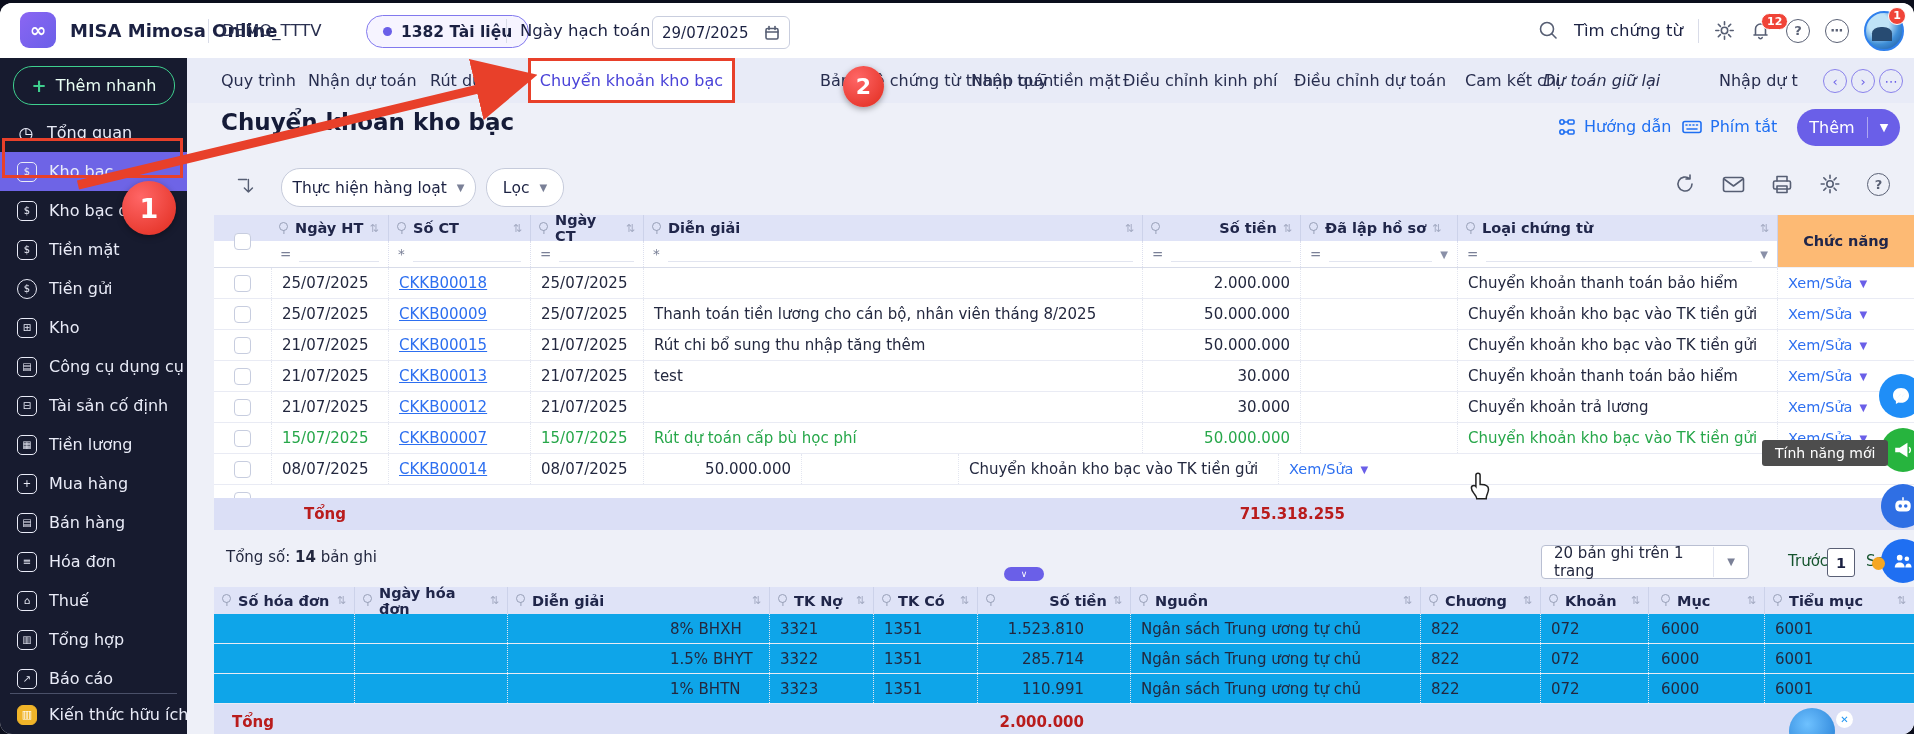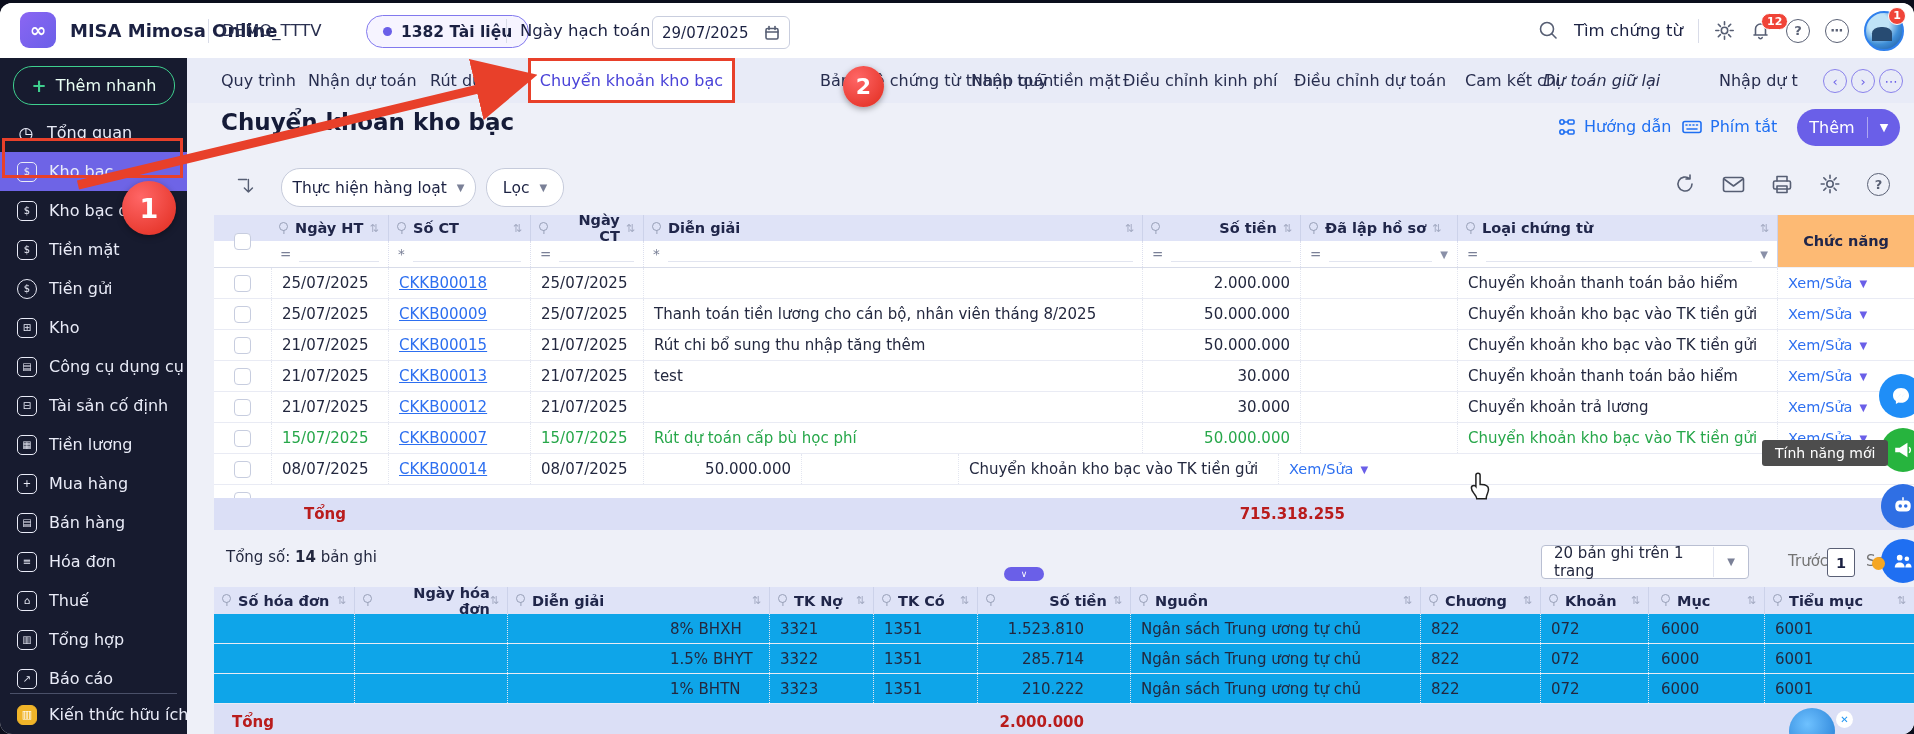--- a/index.html
+++ b/index.html
@@ -73,21 +73,21 @@
   .thembtn .tcaret{width:32px;text-align:center;font-size:11px;}
 
   
   .pill{top:165px;height:37px;border:1px solid #c6cbdb;border-radius:19px;background:#fff;
         display:flex;align-items:center;justify-content:center;gap:10px;font-size:15.5px;color:#1b2142;}
   .pill .pcaret{color:#7a8097;font-size:10px;}
   .tb-icons{right:24px;top:150px;height:62px;display:flex;align-items:center;gap:26px;color:#565e73;}
 
   
   .mtable{left:214px;top:212px;width:1700px;}
-  .hdrrow{display:flex;height:26px;background:#dfe3f7;align-items:center;text-align:right;}
+  .hdrrow{display:flex;height:26px;background:#dfe3f7;align-items:center;}
   .hcell{display:flex;align-items:center;height:100%;padding:0 8px;box-sizing:border-box;font-size:14.5px;
          font-weight:bold;color:#20264a;border-left:1px solid #ccd2ea;}
   .hcell:first-child{border-left:none;}
   .pin{width:7px;height:7px;min-width:7px;border:1.2px solid #98a0b8;border-radius:50%;position:relative;margin-right:7px;margin-top:-4px;}
   .pin::after{content:"";position:absolute;left:50%;top:7px;width:1.2px;height:4px;background:#98a0b8;transform:translateX(-50%);}
   .sort{color:#a3aac2;font-size:11px;font-weight:normal;margin-left:6px;}
   .ml-auto{margin-left:auto;}
   .filterrow{display:flex;height:26px;background:#fff;border-bottom:1px solid #d8dce9;}
   .fcell{display:flex;align-items:center;gap:8px;padding:0 9px;box-sizing:border-box;
          border-left:1px dotted #dcdfee;color:#7a8097;font-size:13.5px;}
@@ -115,21 +115,21 @@
   .cnhead{position:absolute;right:0;top:0;width:137px;height:52px;background:#fdba74;border-left:1px solid #ccd2ea;
           display:flex;align-items:center;justify-content:center;font-size:14.5px;font-weight:bold;color:#20264a;box-sizing:border-box;}
   .cbover{position:absolute;left:0;top:0;width:57px;height:52px;display:flex;align-items:center;justify-content:center;}
 
   
   .pagesum{left:226px;top:545px;font-size:15px;color:#23283f;}
   .pagesize{left:1541px;top:542px;width:206px;height:32px;border:1px solid #b9bfd2;border-radius:4px;background:#fff;
             display:flex;align-items:center;font-size:15px;color:#23283f;}
   .pagesize .pstext{flex:1;padding-left:12px;}
   .pagesize .pscaret{width:34px;text-align:center;color:#7a8097;font-size:10px;border-left:1px solid #e2e5f0;line-height:30px;}
-  .prevnext{font-size:15px;color:#737373;}
+  .prevnext{font-size:15px;color:#14532d;}
   .pagebox{left:1827px;top:545px;width:26px;height:27px;border:1px solid #595f75;border-radius:3px;background:#fff;
            display:flex;align-items:center;justify-content:center;font-size:14.5px;font-weight:bold;color:#1b2142;}
 
   .splitpill{left:1004px;top:564px;width:40px;height:14px;border-radius:7px;background:#6a5fe8;color:#fff;
              display:flex;align-items:center;justify-content:center;font-size:9px;}
 
   
   .dtable{left:214px;top:584px;width:1700px;}
   .d-shd{width:140px;min-width:140px;} .d-nhd{width:153px;min-width:153px;}
   .d-dg{width:262px;min-width:262px;}  .d-tkn{width:104px;min-width:104px;}
@@ -666,21 +666,21 @@
       <div class="mc d-kh">072</div>
       <div class="mc d-mu">6000</div>
       <div class="mc d-tm">6001</div>
     </div>
     <div class="drow">
       <div class="mc d-shd"></div>
       <div class="mc d-nhd"></div>
       <div class="mc d-dg dg-indent">1% BHTN</div>
       <div class="mc d-tkn">3323</div>
       <div class="mc d-tkc">1351</div>
-      <div class="mc d-st num st-pad">210.222</div>
+      <div class="mc d-st num st-pad">110.991</div>
       <div class="mc d-ng">Ngân sách Trung ương tự chủ</div>
       <div class="mc d-ch">822</div>
       <div class="mc d-kh">072</div>
       <div class="mc d-mu">6000</div>
       <div class="mc d-tm">6001</div>
     </div>
     <div class="totalrow" style="height:36px;">
       <span style="padding-left:18px;">Tổng</span>
       <span style="width:916px;box-sizing:border-box;text-align:right;padding-right:46px;margin-left:auto;margin-right:784px;">2.000.000</span>
     </div>

